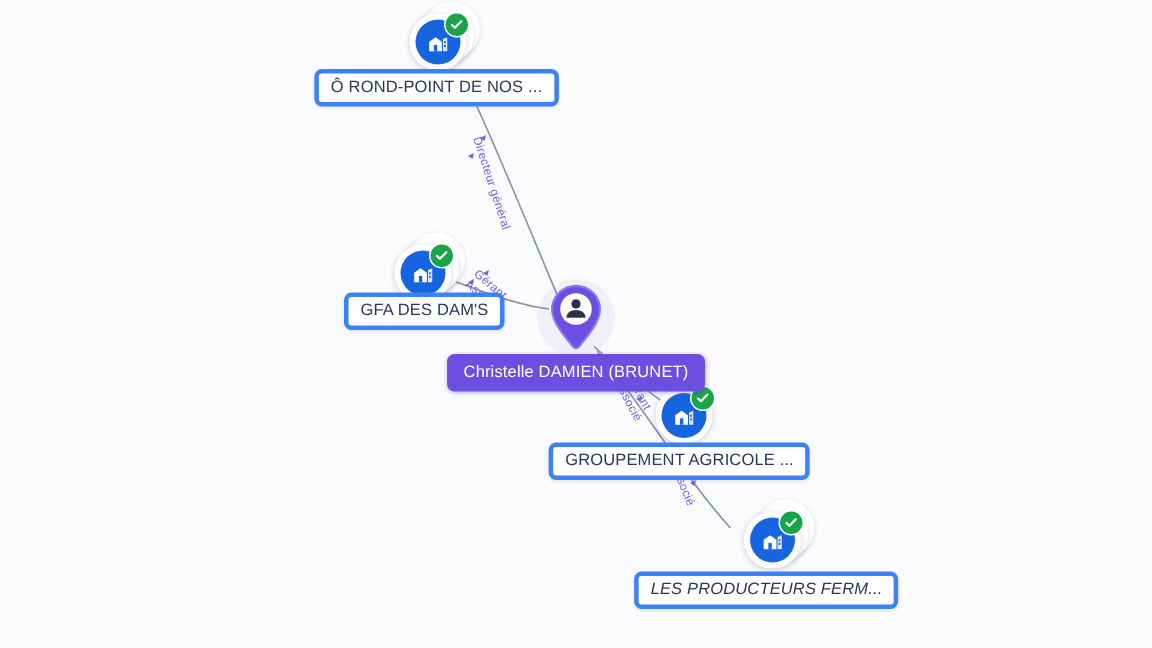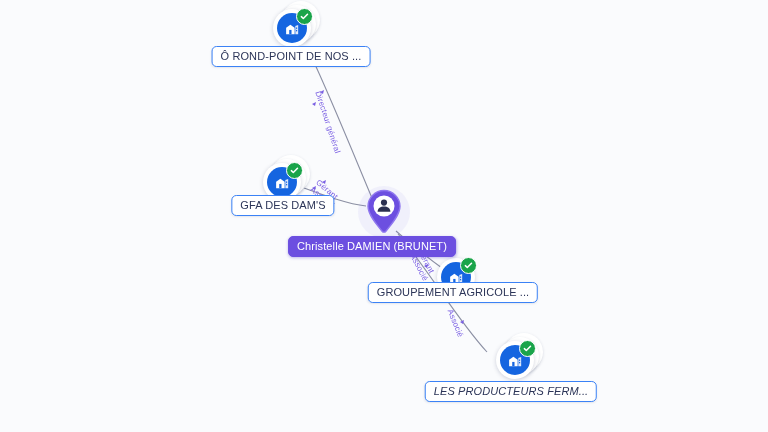--- a/index.html
+++ b/index.html
@@ -30,21 +30,21 @@
 
   
   .pin-wrap{position:absolute;transform:translate(-50%,-50%);}
   .pin-halo{position:absolute;left:50%;top:50%;width:52px;height:52px;margin:-26px 0 0 -26px;
             border-radius:50%;background:rgba(120,100,220,.07);}
   .pin{position:relative;width:38px;height:46px;}
   .pin svg{display:block;}
 
   
   .lbl{position:absolute;transform:translate(-50%,0);
-       background:#ffffff;border:1px solid #3b82f6;border-radius:5px;
+       background:#ffffff;border:3px solid #3b82f6;border-radius:5px;
        padding:3px 8px 4px;font-size:11px;color:#2c3558;white-space:nowrap;
        box-shadow:0 1px 2px rgba(40,50,90,.10);letter-spacing:.1px;}
   .lbl.person{background:#6c4fe0;border-color:#6c4fe0;color:#ffffff;
               box-shadow:0 1px 3px rgba(80,60,200,.35);}
 
   
   .elabel{position:absolute;color:#7a5fe3;font-size:8px;line-height:9px;
           white-space:nowrap;transform-origin:0 0;letter-spacing:.2px;}
 </style>
 </head>
@@ -145,21 +145,21 @@
           <rect x="17" y="14" width="1.6" height="2" fill="#1565e0"></rect>
         </svg>
       </div>
       <div class="check">
         <svg width="9" height="9" viewBox="0 0 12 12">
           <path d="M1.8 6.2 L4.4 8.7 L10 2.9" fill="none" stroke="#fff" stroke-width="2" stroke-linecap="round" stroke-linejoin="round"></path>
         </svg>
       </div>
     </div>
   </div>
-  <div class="lbl" style="left:453px;top:282px;">GROUPEMENT AGRICOLE ...</div>
+  <div class="lbl" style="left:453px;top:295px;">GROUPEMENT AGRICOLE ...</div>
 
   <div class="node" style="left:515px;top:360px;">
     <div class="stack s1"></div>
     <div class="stack s2"></div>
     <div class="disc">
       <div class="coin">
         <svg width="17" height="17" viewBox="0 0 24 24">
           <path d="M3 20V11l6-4.2L15 11v9z" fill="#fff"></path>
           <path d="M16 20V8.5l4-1.6V20z" fill="#dfe9fb"></path>
           <rect x="7.4" y="14" width="3.2" height="6" fill="#1565e0"></rect>
@@ -184,15 +184,15 @@
                  a2.4 2.4 0 0 0 3.8 0C27.1 34.8 35 25.3 35 17.3
                  35 8.6 27.8 1.5 19 1.5z" fill="#6c4fe0" stroke="#8f77ef" stroke-width="1.4"></path>
         <circle cx="19" cy="17" r="10.5" fill="#ffffff"></circle>
         <g fill="#2b3050">
           <circle cx="19" cy="13.6" r="3.1"></circle>
           <path d="M12.6 22.8c0-3.3 2.9-5.2 6.4-5.2s6.4 1.9 6.4 5.2z"></path>
         </g>
       </svg>
     </div>
   </div>
-  <div class="lbl person" style="left:372px;top:236px;">Christelle DAMIEN (BRUNET)</div>
+  <div class="lbl person" style="left:384px;top:236px;">Christelle DAMIEN (BRUNET)</div>
 
 </div>
 
 </body></html>

